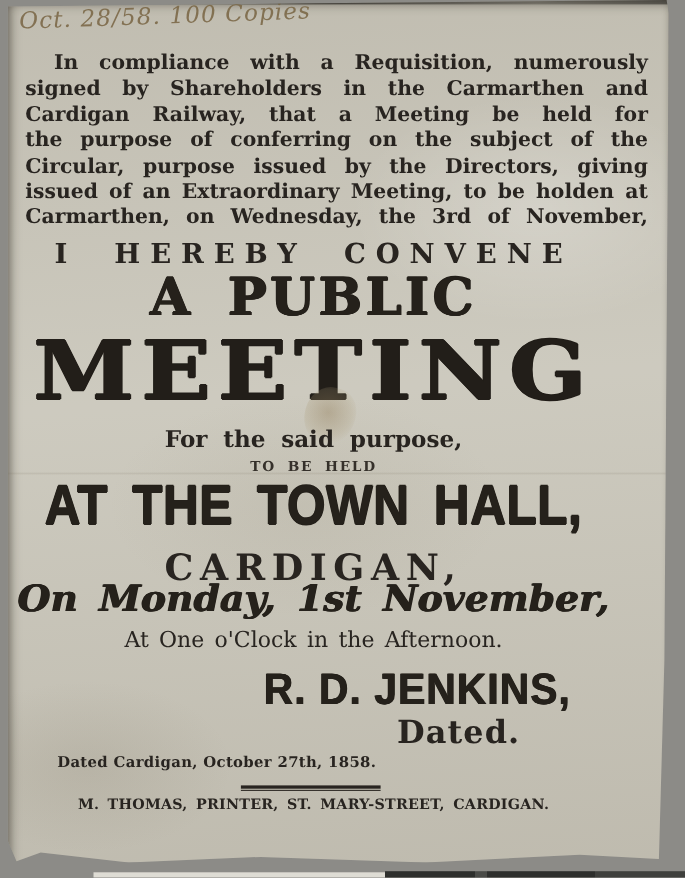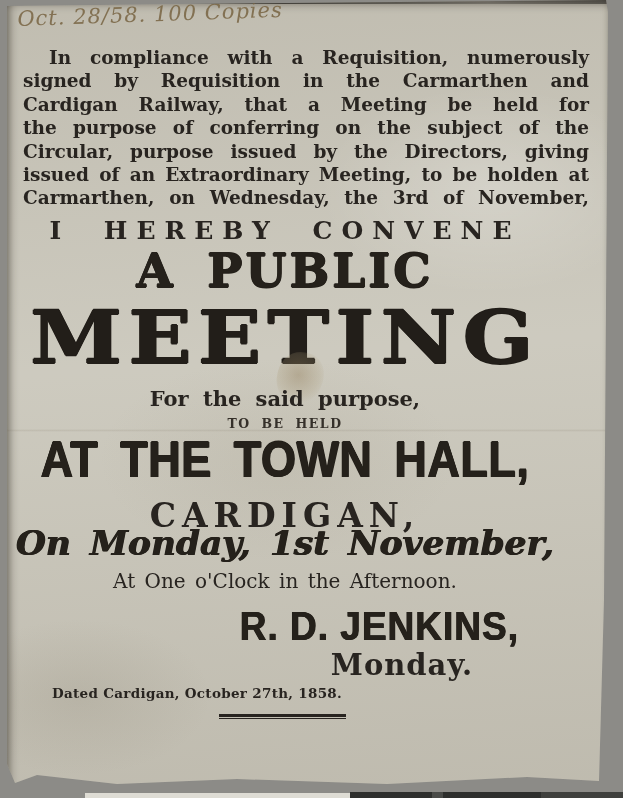--- a/index.html
+++ b/index.html
@@ -90,21 +90,21 @@
 </head>
 <body>
 
 <div class="scene">
   <div class="paper">
 
     <div class="abs handwriting">Oct. 28/58. 100 Copies</div>
 
     <div class="abs intro">
       <div class="line first">In compliance with a Requisition, numerously</div>
-      <div class="line">signed by Requisition in the Carmarthen and</div>
+      <div class="line">signed by Shareholders in the Carmarthen and</div>
       <div class="line">Cardigan Railway, that a Meeting be held for</div>
       <div class="line">the purpose of conferring on the subject of the</div>
       <div class="line">Circular, purpose issued by the Directors, giving</div>
       <div class="line">issued of an Extraordinary Meeting, to be holden at</div>
       <div class="line">Carmarthen, on Wednesday, the 3rd of November,</div>
     </div>
 
     <div class="abs track convene">I HEREBY CONVENE</div>
 
     <div class="abs track slab headline-top">A PUBLIC</div>
@@ -120,25 +120,26 @@
     <div class="abs track slab venue">AT THE TOWN HALL,</div>
 
     <div class="abs track town">CARDIGAN,</div>
 
     <div class="abs track date">On Monday, 1st November,</div>
 
     <div class="abs track time">At One o'Clock in the Afternoon.</div>
 
     <div class="abs sig-name">R. D. JENKINS,</div>
 
-    <div class="abs sig-title">Monday.</div>
+    <div class="abs sig-title">Dated.</div>
 
     <div class="abs dated">Dated Cardigan, October 27th, 1858.</div>
 
     <div class="abs rule"></div>
 
+    <div class="abs track printer">M. THOMAS, PRINTER, ST. MARY-STREET, CARDIGAN.</div>
 
     <div class="abs crease"></div>
   </div>
 
   <div class="abs scan-strip-light"></div>
   <div class="abs scan-strip-dark"></div>
 </div>
 
 </body></html>

